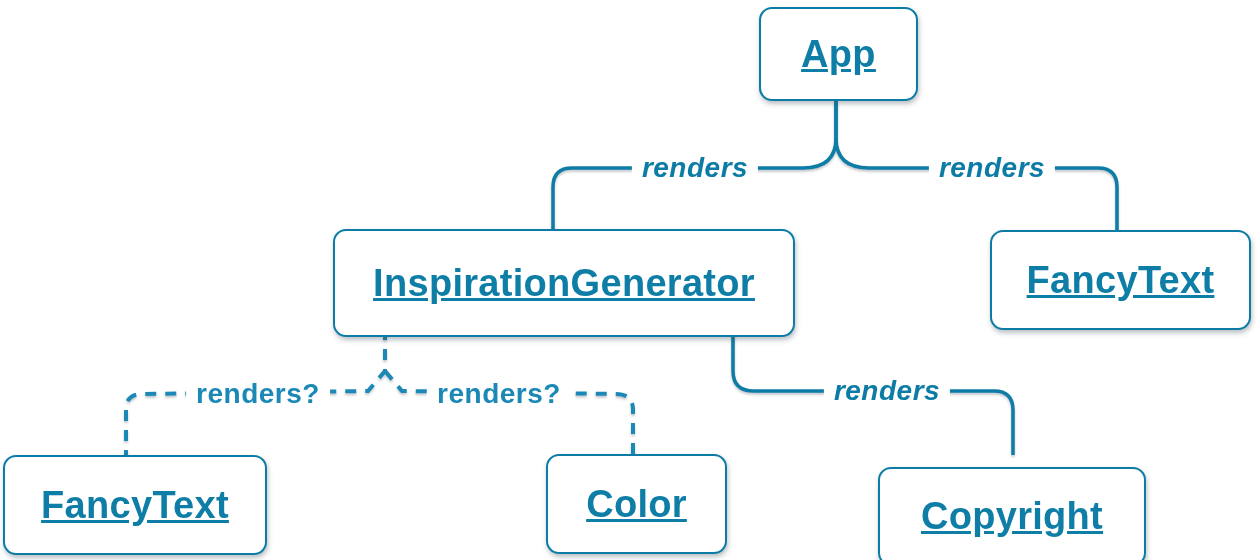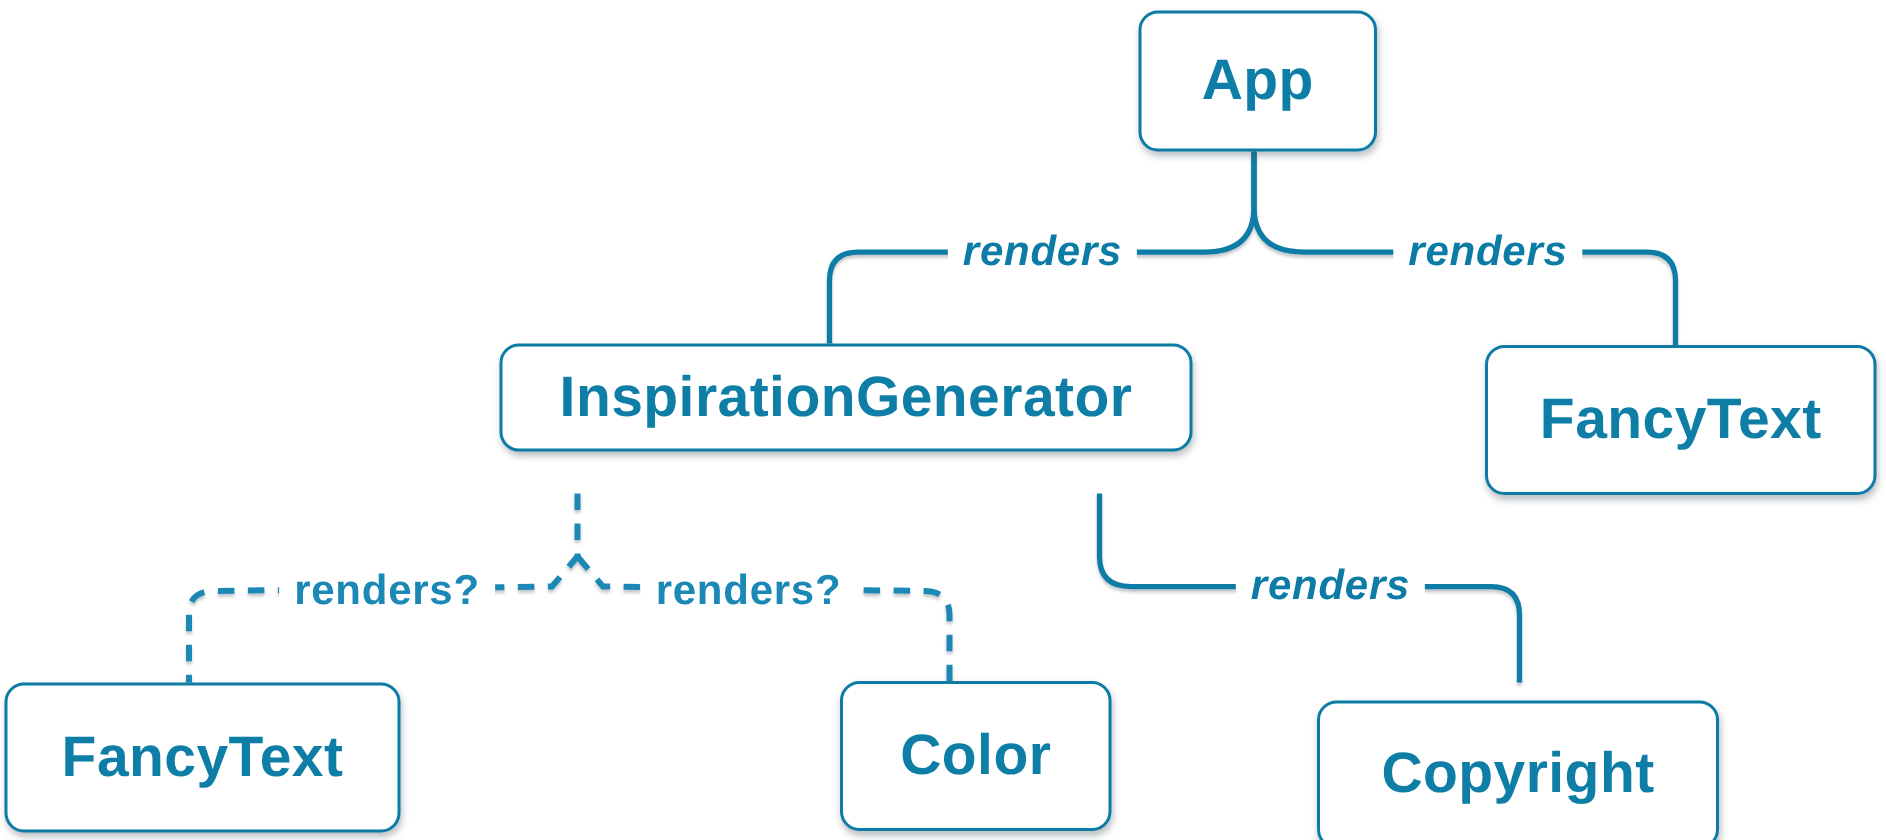--- a/index.html
+++ b/index.html
@@ -59,26 +59,27 @@
     border-radius: 13px;
     box-shadow: 1px 3px 5px rgba(60, 75, 85, 0.35);
     color: var(--node-text);
     font-size: 38px;
     font-weight: 700;
     letter-spacing: 0.3px;
     display: flex;
     align-items: center;
     justify-content: center;
     white-space: nowrap;
+    text-decoration: underline;
   }
   .node-app        { left: 759px; top: 7px;   width: 159px; height: 94px; }
-  .node-ig         { left: 333px; top: 229px; width: 462px; height: 72px; }
+  .node-ig         { left: 333px; top: 229px; width: 462px; height: 108px; }
   .node-ft-top     { left: 990px; top: 230px; width: 261px; height: 100px; }
   .node-ft-bottom  { left: 3px;   top: 455px; width: 264px; height: 100px; }
-  .node-color      { left: 560px; top: 454px; width: 181px; height: 100px; }
+  .node-color      { left: 546px; top: 454px; width: 181px; height: 100px; }
   .node-copyright  { left: 878px; top: 467px; width: 268px; height: 99px; }
   .lbl-renders-top-left  { left: 695px; top: 168px; }
   .lbl-renders-top-right { left: 992px; top: 168px; }
   .lbl-renders-mid       { left: 887px; top: 391px; }
   .lbl-renders-q-left    { left: 258px; top: 394px; }
   .lbl-renders-q-right   { left: 499px; top: 394px; }
 </style>
 </head>
 <body>
 

